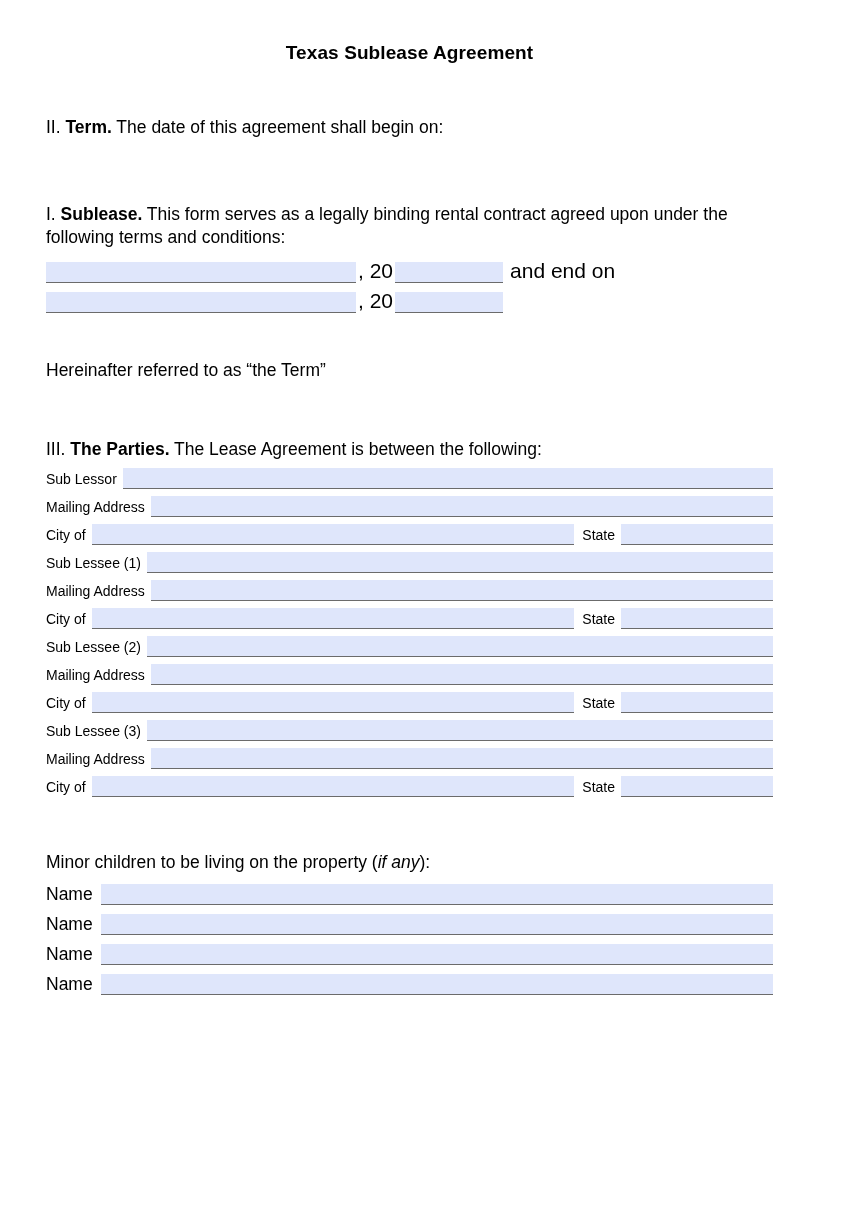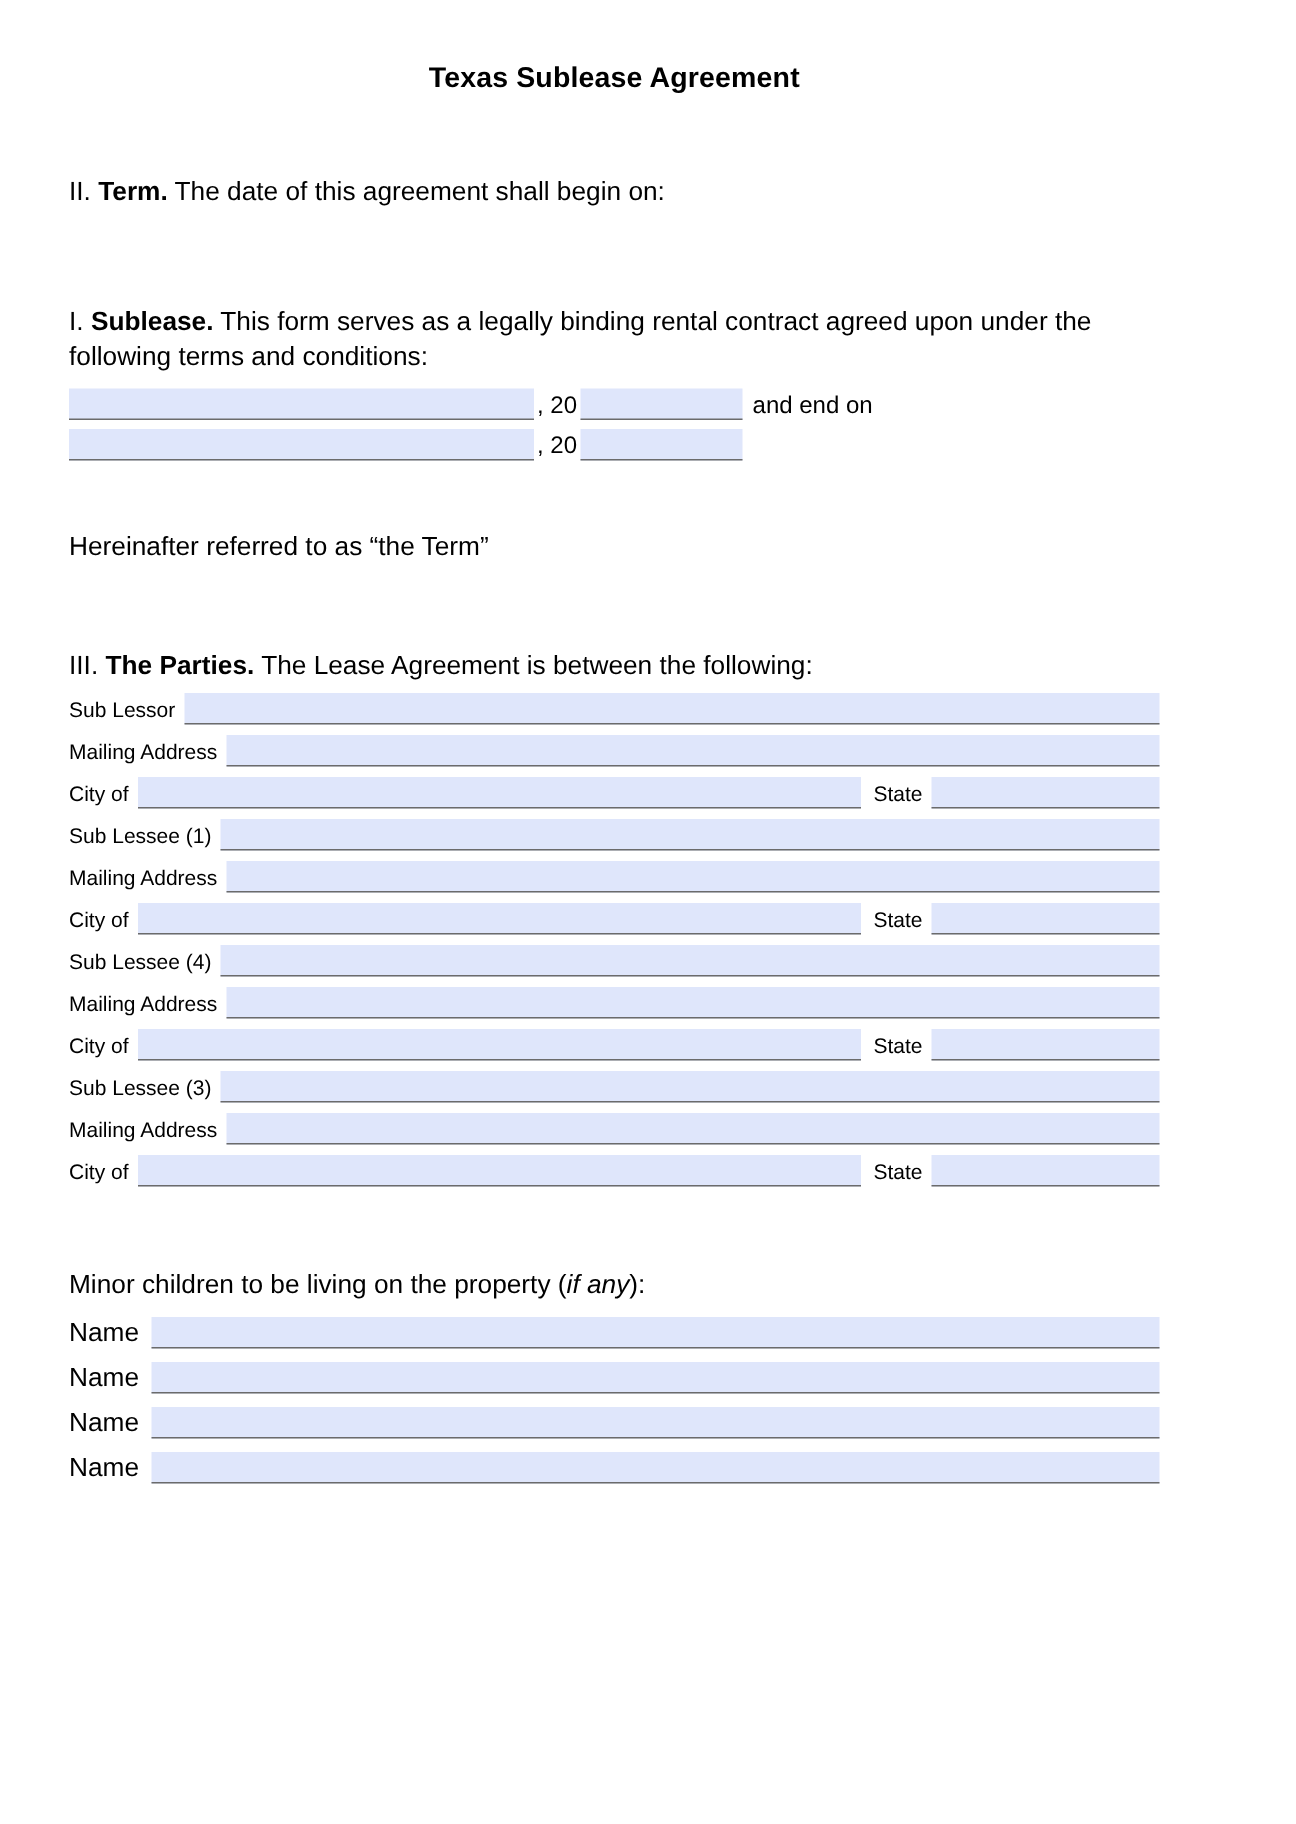--- a/index.html
+++ b/index.html
@@ -66,21 +66,21 @@
   .row .fill-state {
     flex: 0 0 152px;
     background: #dfe6fb;
     border-bottom: 1px solid #6b6b6b;
     height: 20px;
   }
 
   .term-line {
     display: flex;
     align-items: flex-end;
-    font-size: 16px;
+    font-size: 21px;
     margin-top: 10px;
     white-space: nowrap;
     text-align: right;
   }
   .term-line .fill-date {
     flex: 0 0 310px;
     background: #dfe6fb;
     border-bottom: 1px solid #6b6b6b;
     height: 20px;
   }
@@ -184,21 +184,21 @@
     <div class="row">
       <span class="lbl">City of</span>
       <span class="fill-grow"></span>
       <span class="state-lbl">State</span>
       <span class="fill-state"></span>
     </div>
   </div>
 
   <div class="party-block">
     <div class="row">
-      <span class="lbl">Sub Lessee (4)</span>
+      <span class="lbl">Sub Lessee (2)</span>
       <span class="fill-grow"></span>
     </div>
     <div class="row">
       <span class="lbl">Mailing Address</span>
       <span class="fill-grow"></span>
     </div>
     <div class="row">
       <span class="lbl">City of</span>
       <span class="fill-grow"></span>
       <span class="state-lbl">State</span>

